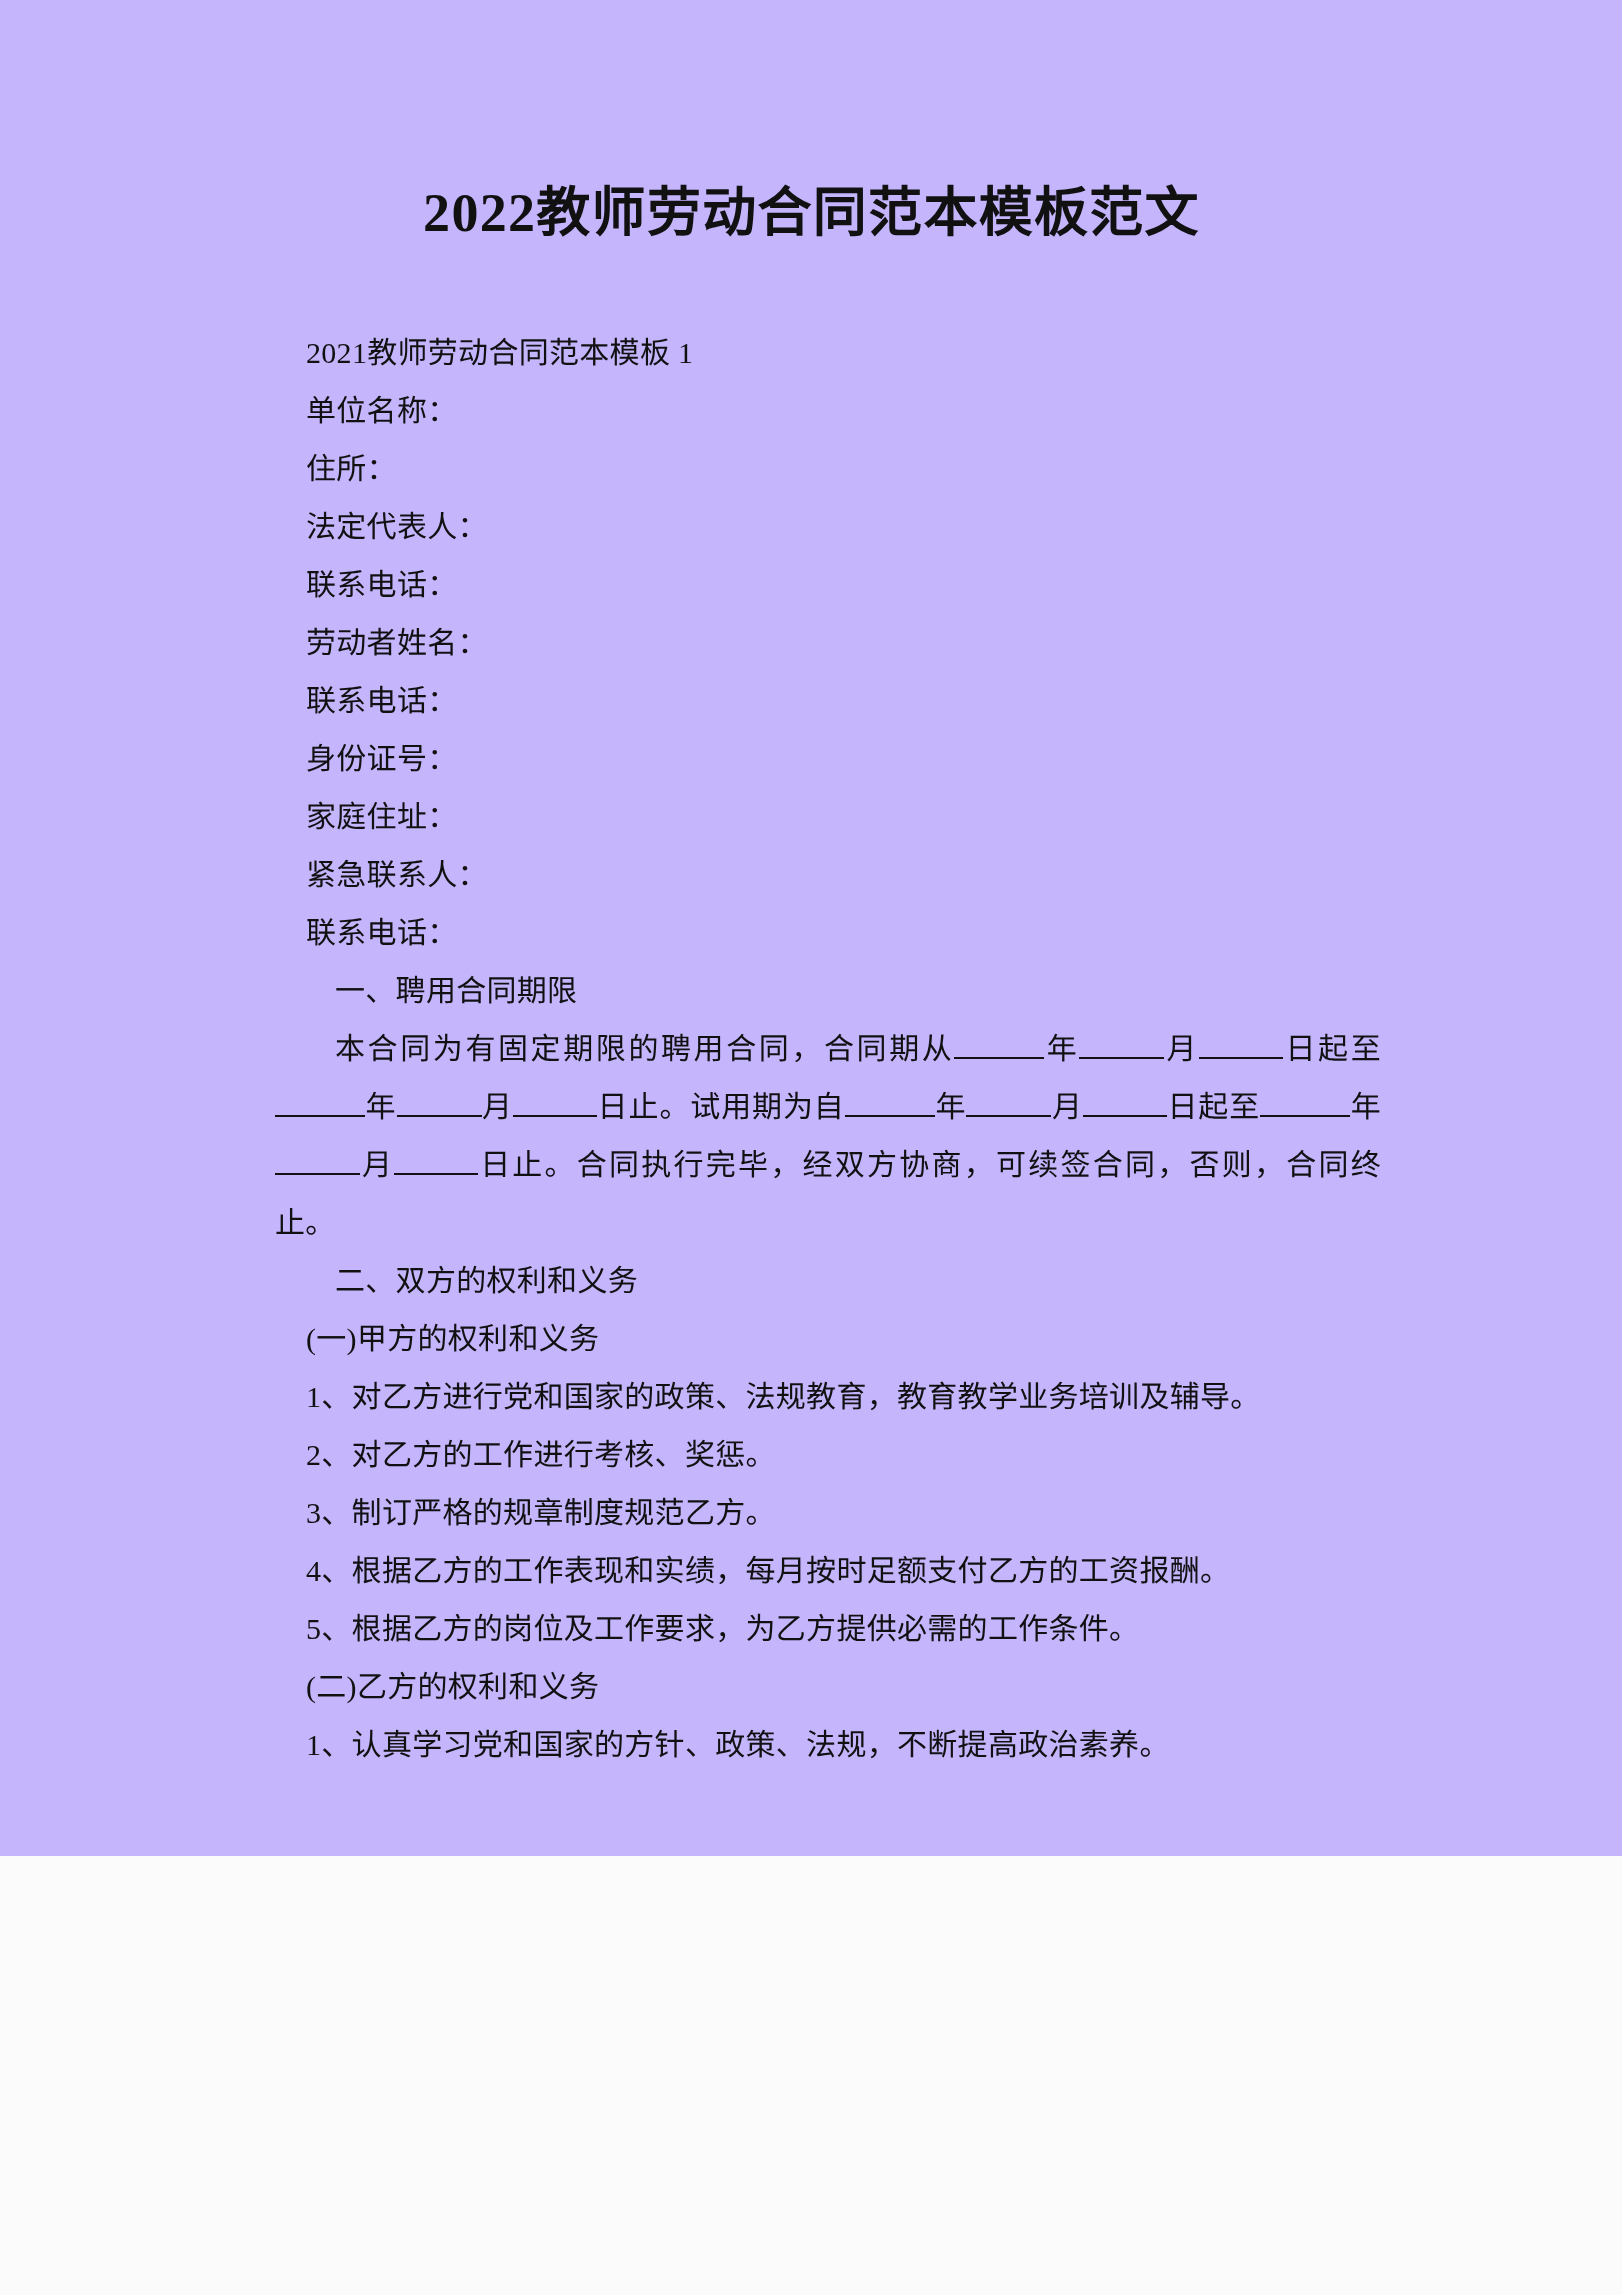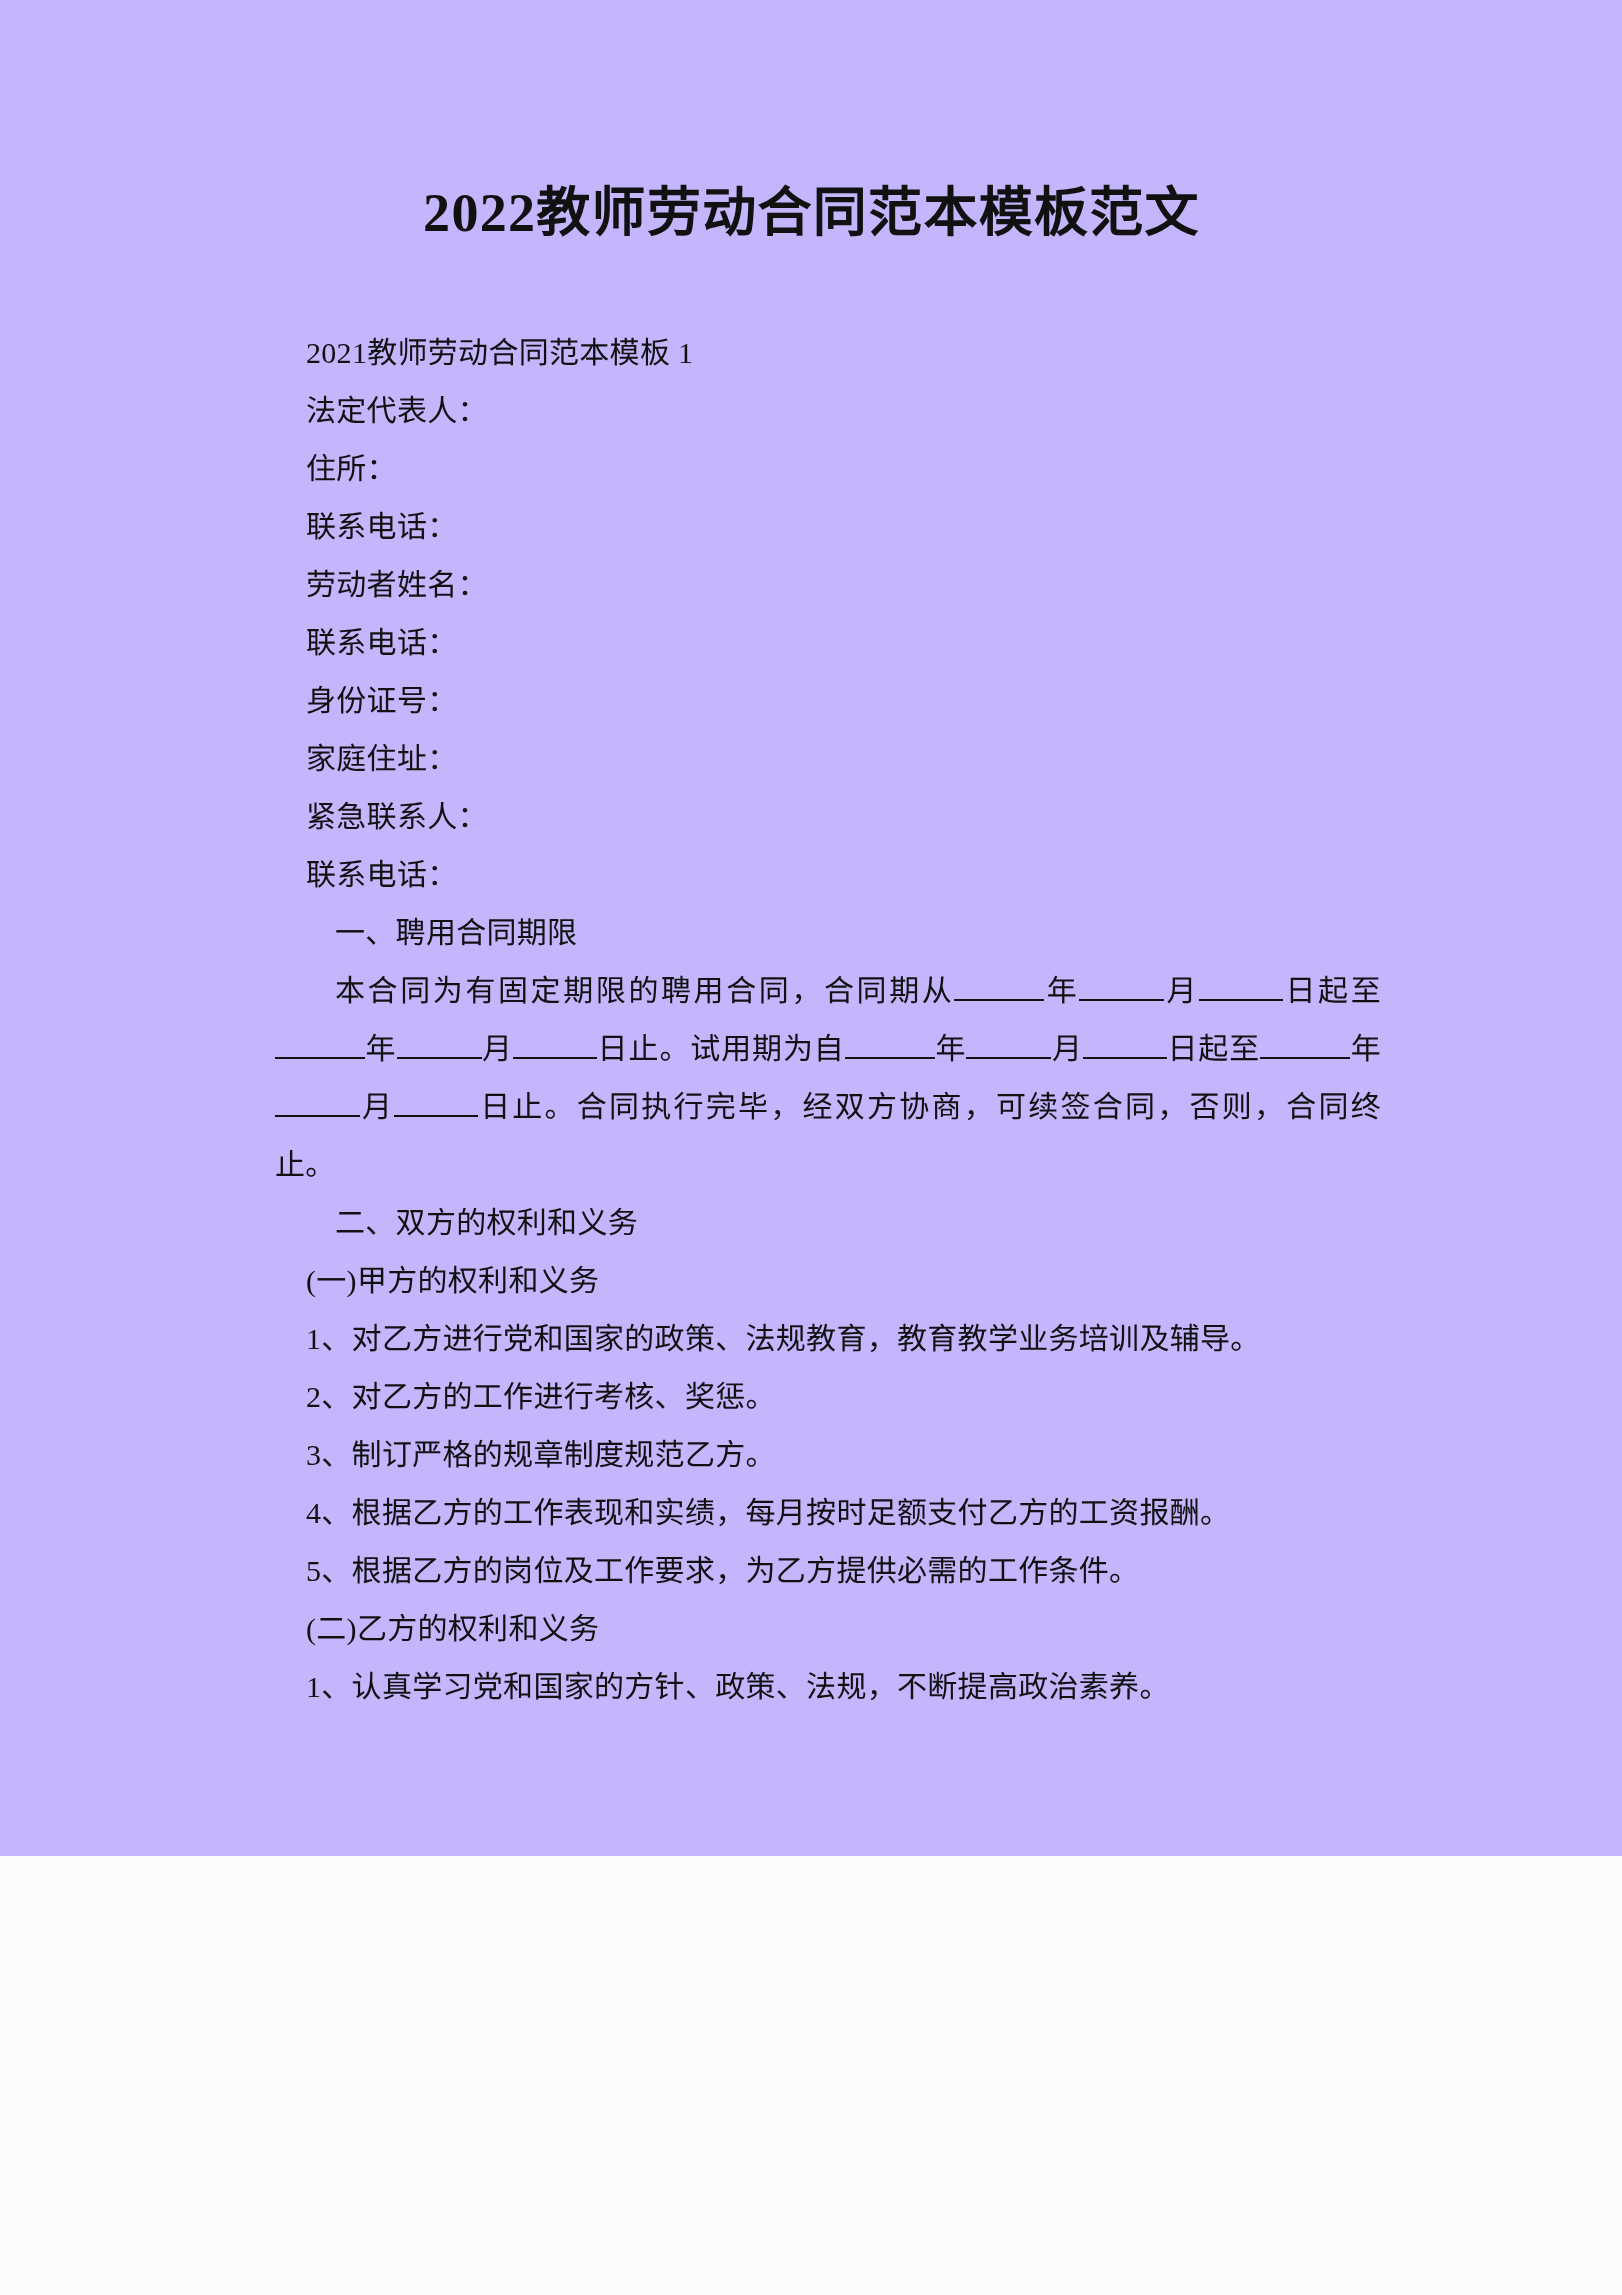--- a/index.html
+++ b/index.html
@@ -83,22 +83,23 @@
 <body>
 
 <div class="page">
 
   <h1 class="doc-title">2022教师劳动合同范本模板范文</h1>
 
   <div class="body-block">
 
     <p class="line sub-head">2021教师劳动合同范本模板 1</p>
 
+    <p class="line field">单位名称：</p>
+    <p class="line field">住所：</p>
     <p class="line field">法定代表人：</p>
-    <p class="line field">住所：</p>
     <p class="line field">联系电话：</p>
     <p class="line field">劳动者姓名：</p>
     <p class="line field">联系电话：</p>
     <p class="line field">身份证号：</p>
     <p class="line field">家庭住址：</p>
     <p class="line field">紧急联系人：</p>
     <p class="line field">联系电话：</p>
 
 
     <p class="line section">一、聘用合同期限</p>

